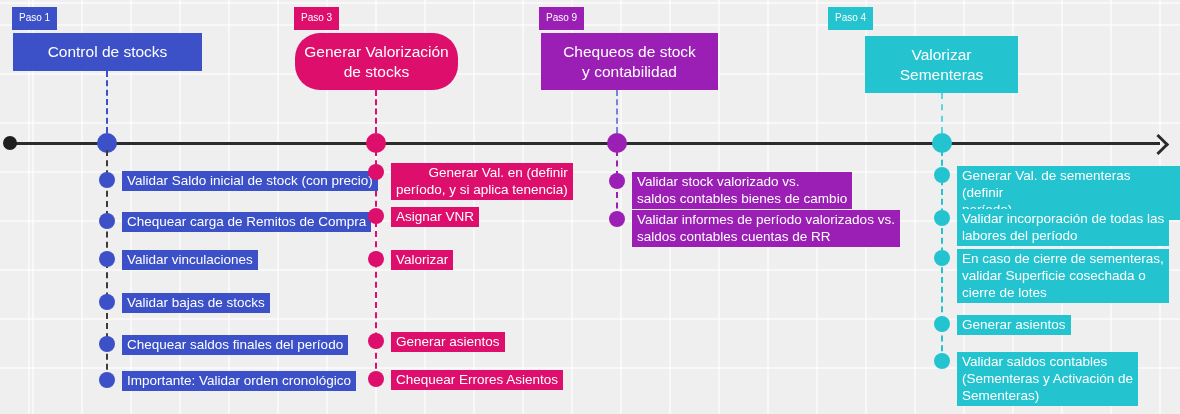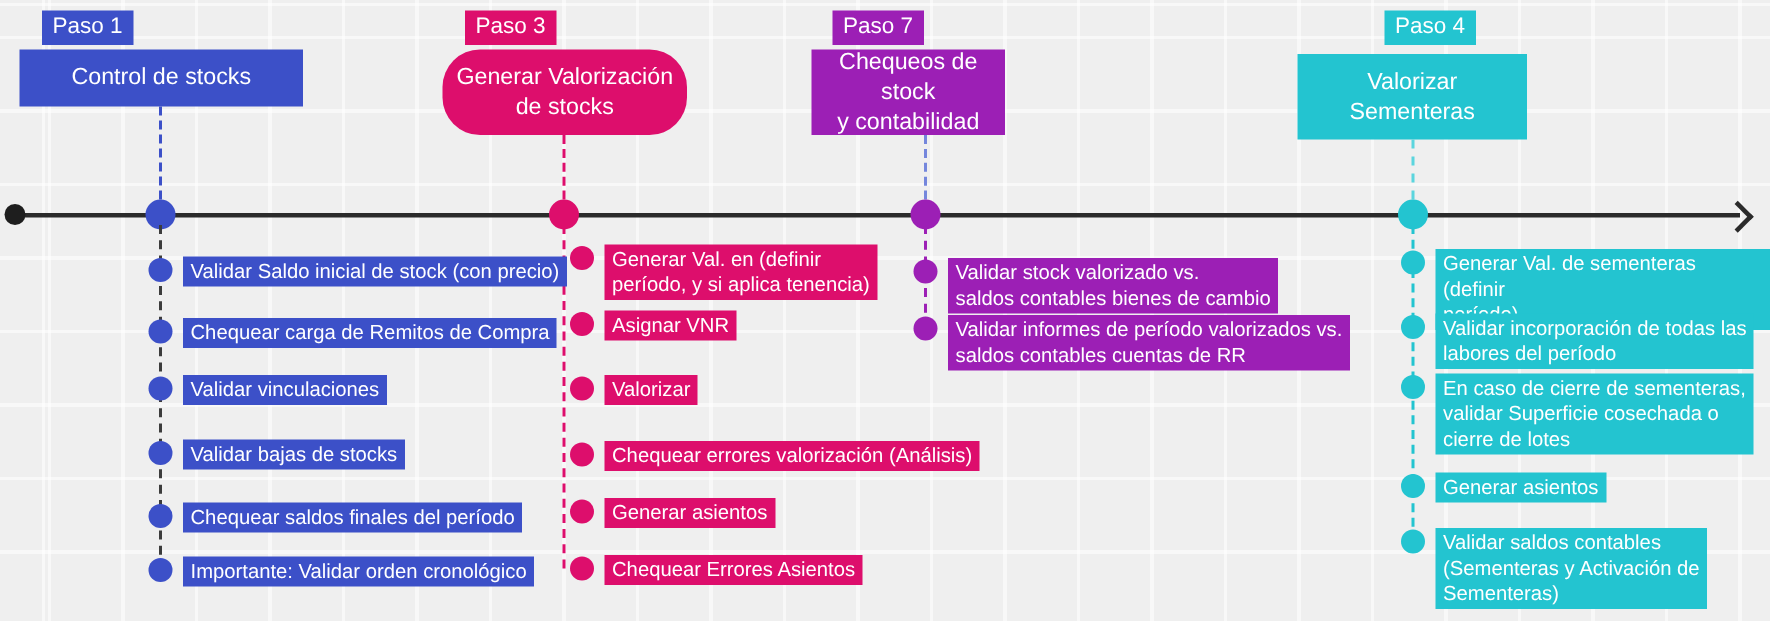--- a/index.html
+++ b/index.html
@@ -14,22 +14,22 @@
   }
   
   .bg1{background-color:#3c50c8;} .bg2{background-color:#dd0e6c;}
   .bg3{background-color:#9c1fb5;} .bg4{background-color:#23c4d0;}
   .dash-dark{border-left:2px dashed #3c3c3c;}
   .dash1{border-left:2px dashed #3c50c8;} .dash2{border-left:2px dashed #dd0e6c;}
   .dash3{border-left:2px dashed #9c1fb5;} .dash4{border-left:2px dashed #23c4d0;}
   .dash3-light{border-left:2px dashed #7486dc;} .dash4-light{border-left:2px dashed #5bd5de;}
 
   .paso{
-    position:absolute;top:7px;color:#fff;font-size:15px;line-height:19px;
-    padding:1px 7px 3px;white-space:nowrap;margin-left:16px;
+    position:absolute;top:7px;color:#fff;font-size:10px;line-height:19px;
+    padding:1px 7px 3px;white-space:nowrap;
   }
   .hdr{
     position:absolute;display:flex;align-items:center;justify-content:center;
     color:#fff;font-size:15.5px;line-height:20px;text-align:center;white-space:pre-line;
   }
   .conn{position:absolute;width:0;}
   .axis{position:absolute;left:10px;top:142px;width:1150px;height:3px;background:#2b2b2b;}
   .axis-start{position:absolute;left:3px;top:136px;width:14px;height:14px;border-radius:50%;background:#1e1e1e;}
   .axis-arrow{
     position:absolute;left:1151px;top:137px;width:12px;height:12px;
@@ -37,36 +37,36 @@
   }
   .mdot{position:absolute;width:20px;height:20px;border-radius:50%;top:133px;}
   .item{position:absolute;display:flex;align-items:flex-start;}
   .idot{flex:none;width:16px;height:16px;border-radius:50%;margin-top:1px;}
   .itext{
     margin-left:7px;color:#fff;font-size:13.5px;line-height:17px;
     padding:1px 5px 2px;white-space:pre-line;
     box-decoration-break:clone;-webkit-box-decoration-break:clone;
   }
   
-  .c1{left:99px;} .c2{left:380px;} .c3{left:609px;} .c4{left:934px;justify-content:flex-end;}
+  .c1{left:99px;} .c2{left:368px;text-align:right;} .c3{left:609px;} .c4{left:934px;justify-content:flex-end;}
 </style>
 </head>
 <body>
 
 <div class="canvas">
 
   <div class="paso bg1" style="left:12px">Paso 1</div>
   <div class="paso bg2" style="left:294px">Paso 3</div>
-  <div class="paso bg3" style="left:539px">Paso 7</div>
-  <div class="paso bg4" style="left:907px">Paso 4</div>
+  <div class="paso bg3" style="left:539px">Paso 9</div>
+  <div class="paso bg4" style="left:828px">Paso 4</div>
 
   <div class="hdr bg1" style="left:13px;top:33px;width:189px;height:38px;">Control de stocks</div>
   <div class="hdr bg2" style="left:295px;top:33px;width:163px;height:57px;border-radius:25px;">Generar Valorización
 de stocks</div>
-  <div class="hdr bg3" style="left:541px;top:33px;width:129px;height:57px;">Chequeos de stock
+  <div class="hdr bg3" style="left:541px;top:33px;width:177px;height:57px;">Chequeos de stock
 y contabilidad</div>
   <div class="hdr bg4" style="left:865px;top:36px;width:153px;height:57px;">Valorizar
 Sementeras</div>
 
   <div class="conn dash1" style="left:106px;top:71px;height:62px;"></div>
   <div class="conn dash2" style="left:375px;top:90px;height:43px;"></div>
   <div class="conn dash3-light" style="left:616px;top:90px;height:43px;"></div>
   <div class="conn dash4-light" style="left:941px;top:93px;height:40px;"></div>
 
   <div class="axis"></div>
@@ -114,24 +114,20 @@
 período, y si aplica tenencia)</span>
   </div>
   <div class="item c2" style="top:207px">
     <span class="idot bg2"></span>
     <span class="itext bg2">Asignar VNR</span>
   </div>
   <div class="item c2" style="top:250px">
     <span class="idot bg2"></span>
     <span class="itext bg2">Valorizar</span>
   </div>
-  <div class="item c2" style="top:294px">
-    <span class="idot bg2"></span>
-    <span class="itext bg2">Chequear errores valorización (Análisis)</span>
-  </div>
   <div class="item c2" style="top:332px">
     <span class="idot bg2"></span>
     <span class="itext bg2">Generar asientos</span>
   </div>
   <div class="item c2" style="top:370px">
     <span class="idot bg2"></span>
     <span class="itext bg2">Chequear Errores Asientos</span>
   </div>
 
   <div class="item c3" style="top:172px">

